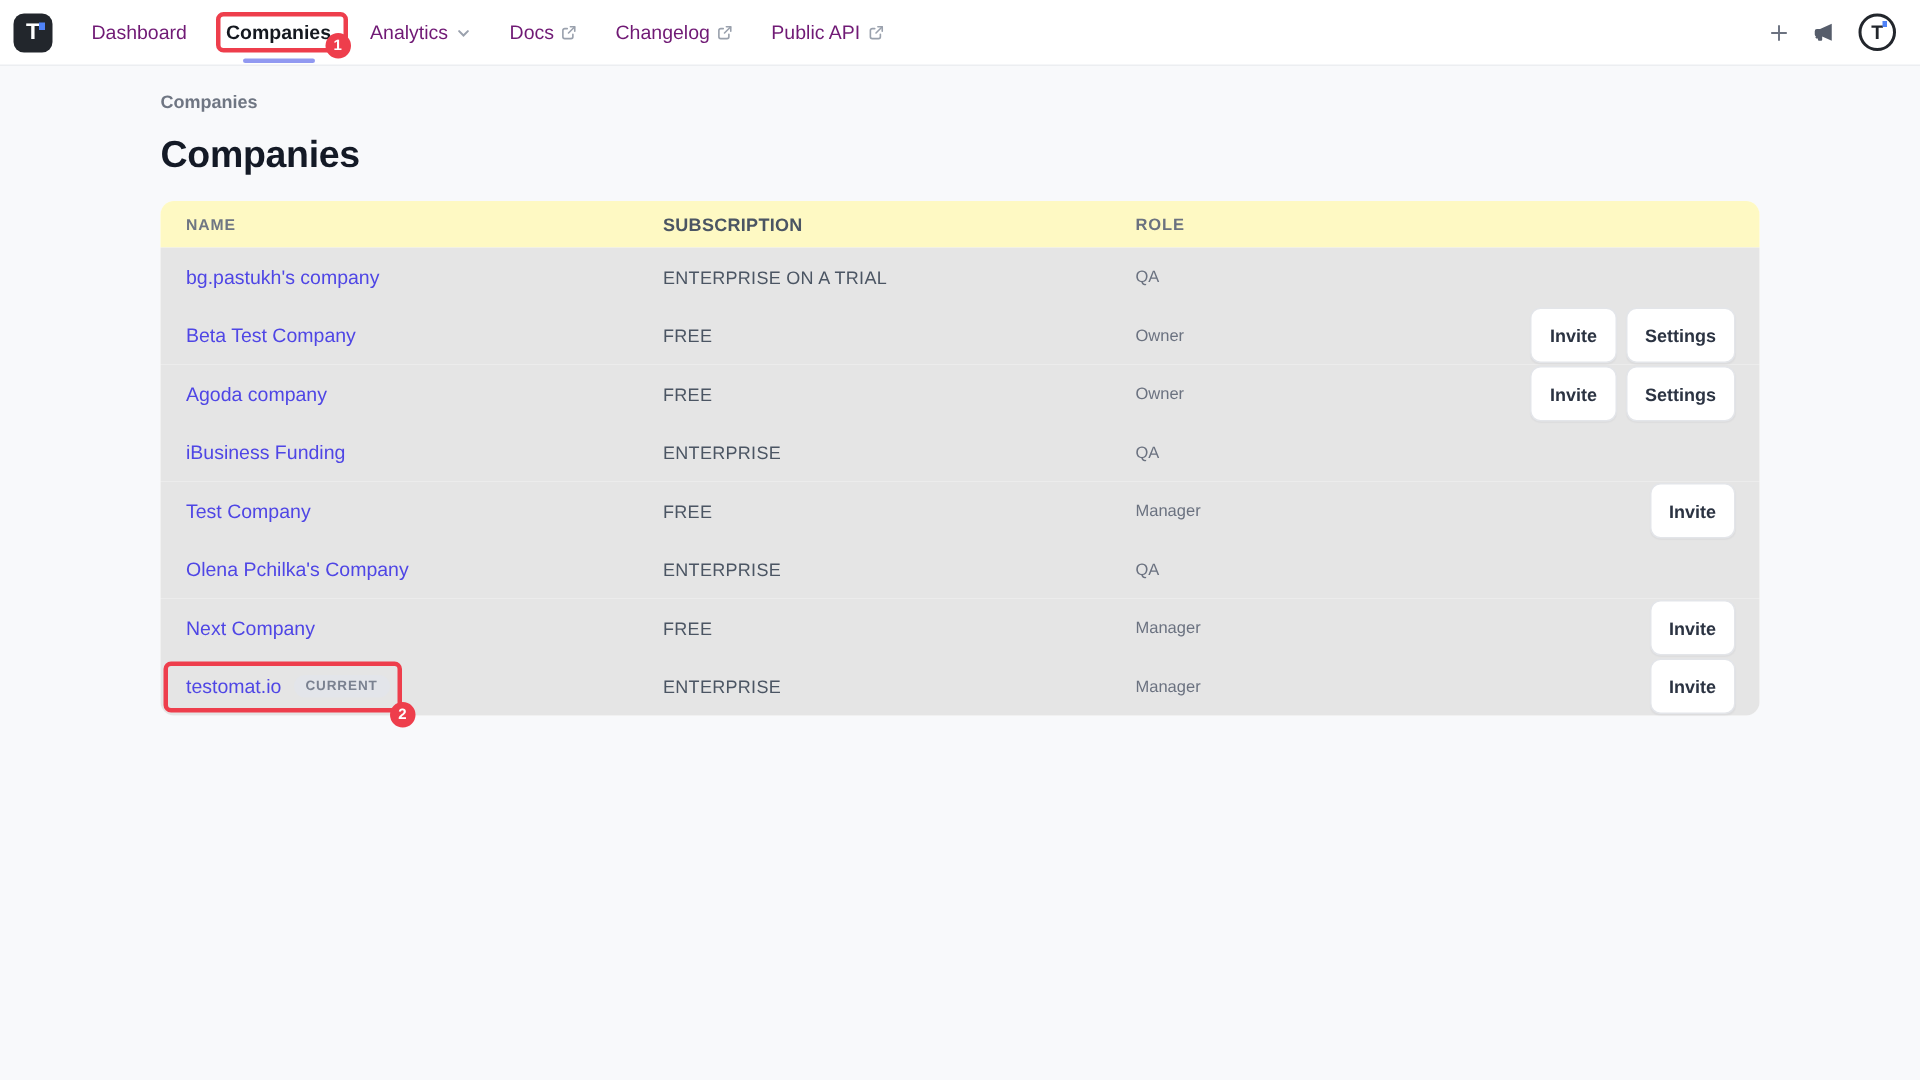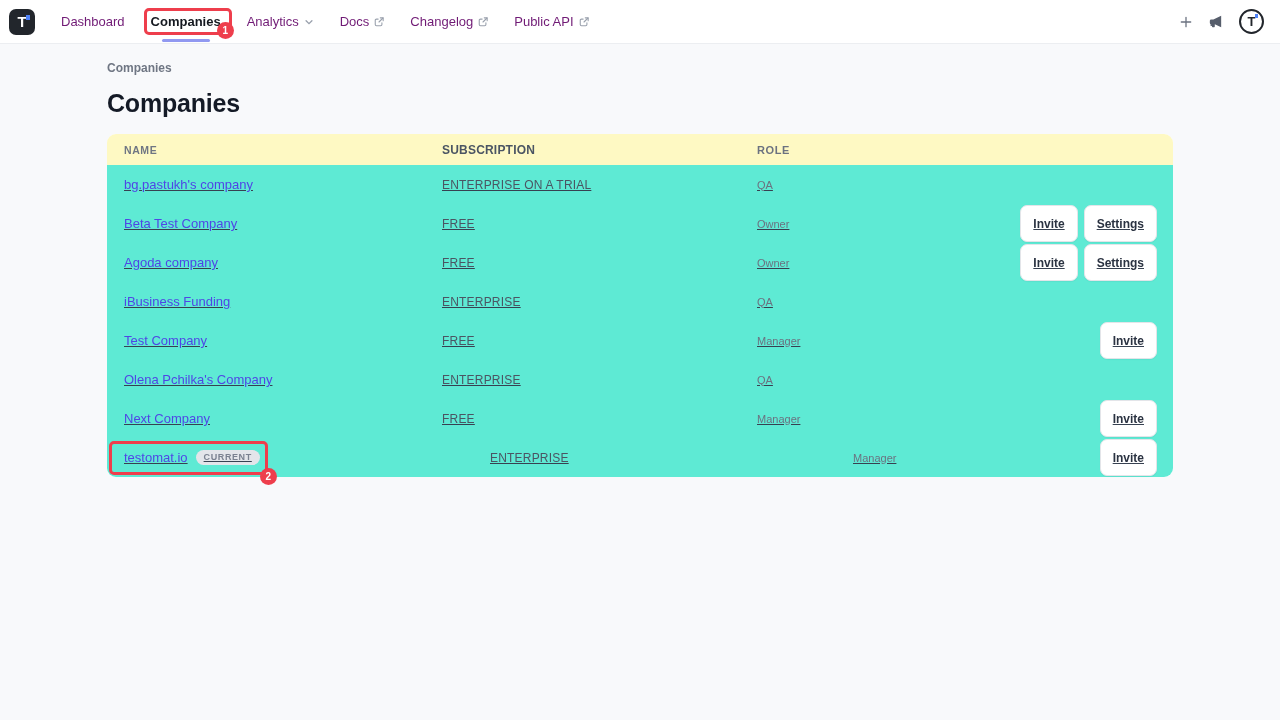--- a/index.html
+++ b/index.html
@@ -69,22 +69,22 @@
     margin:14px 0 0 0; font-size:25px; font-weight:800; letter-spacing:-0.2px; color:#141a26;
   }
 
   
   .table-card { margin-top:16px; width:1066px; background:#fff; border-radius:9px; }
   .thead {
     display:flex; align-items:center; height:31px; background:#fef9c3;
     border-radius:9px 9px 0 0;
     font-size:10.5px; font-weight:700; letter-spacing:0.6px; color:#6f7683;
   }
-  .trow { display:flex; align-items:center; height:39px; background:#5eead4;text-decoration:underline; }
-  .trow:last-child { border-radius:0 0 9px 9px;gap:48px; }
+  .trow { display:flex; align-items:center; height:39px; background:#e5e5e5; }
+  .trow:last-child { border-radius:0 0 9px 9px; }
 
   .c-name { width:335px; padding-left:17px; display:flex; align-items:center; }
   .c-sub  { width:315px; font-size:12px; color:#4b5563; letter-spacing:0.2px; }
   .c-role { flex:1; font-size:11px; color:#6b7280; }
   .c-actions { display:flex; gap:6px; padding-right:16px; }
 
   .name-wrap { position:relative; display:inline-flex; align-items:center; }
   .name-link { color:#4f46e5; font-size:13px; font-weight:500; text-decoration:none; cursor:pointer; }
   .current-badge {
     margin-left:8px; background:#e3e5ea; color:#7a8190;

